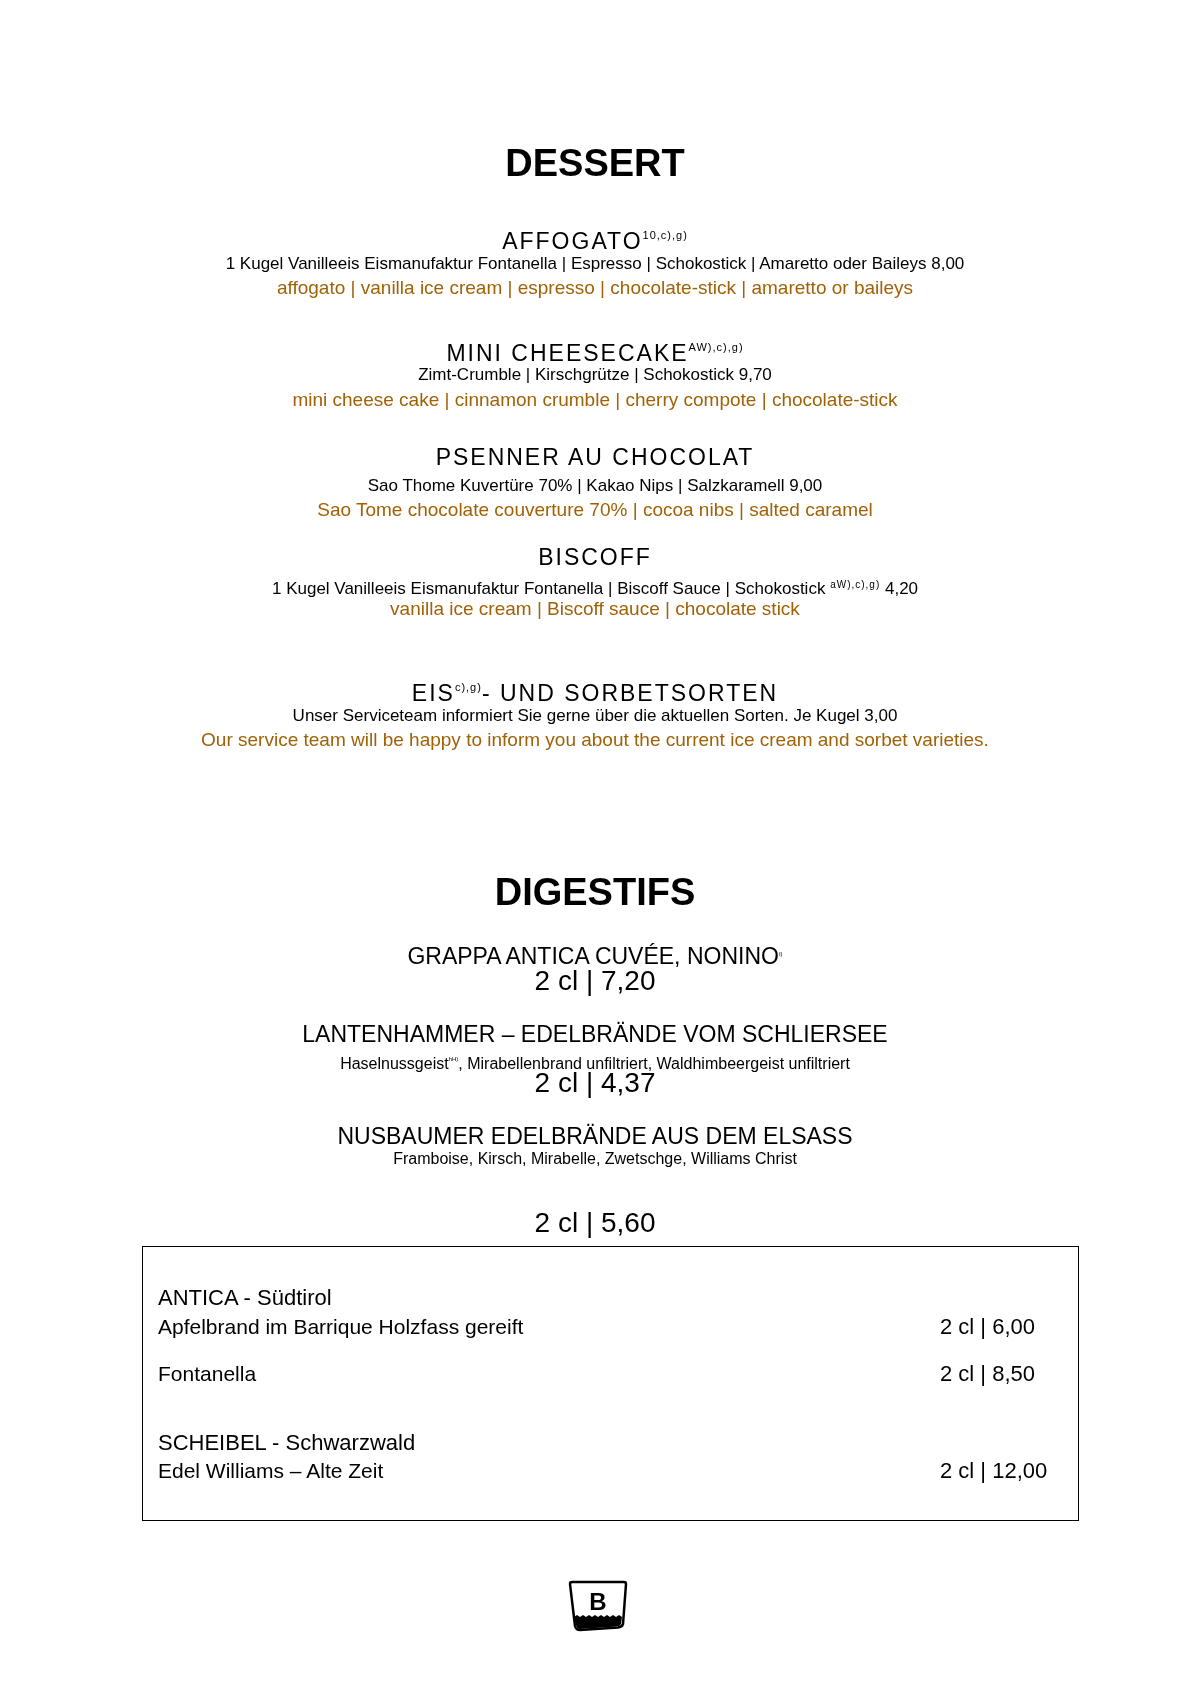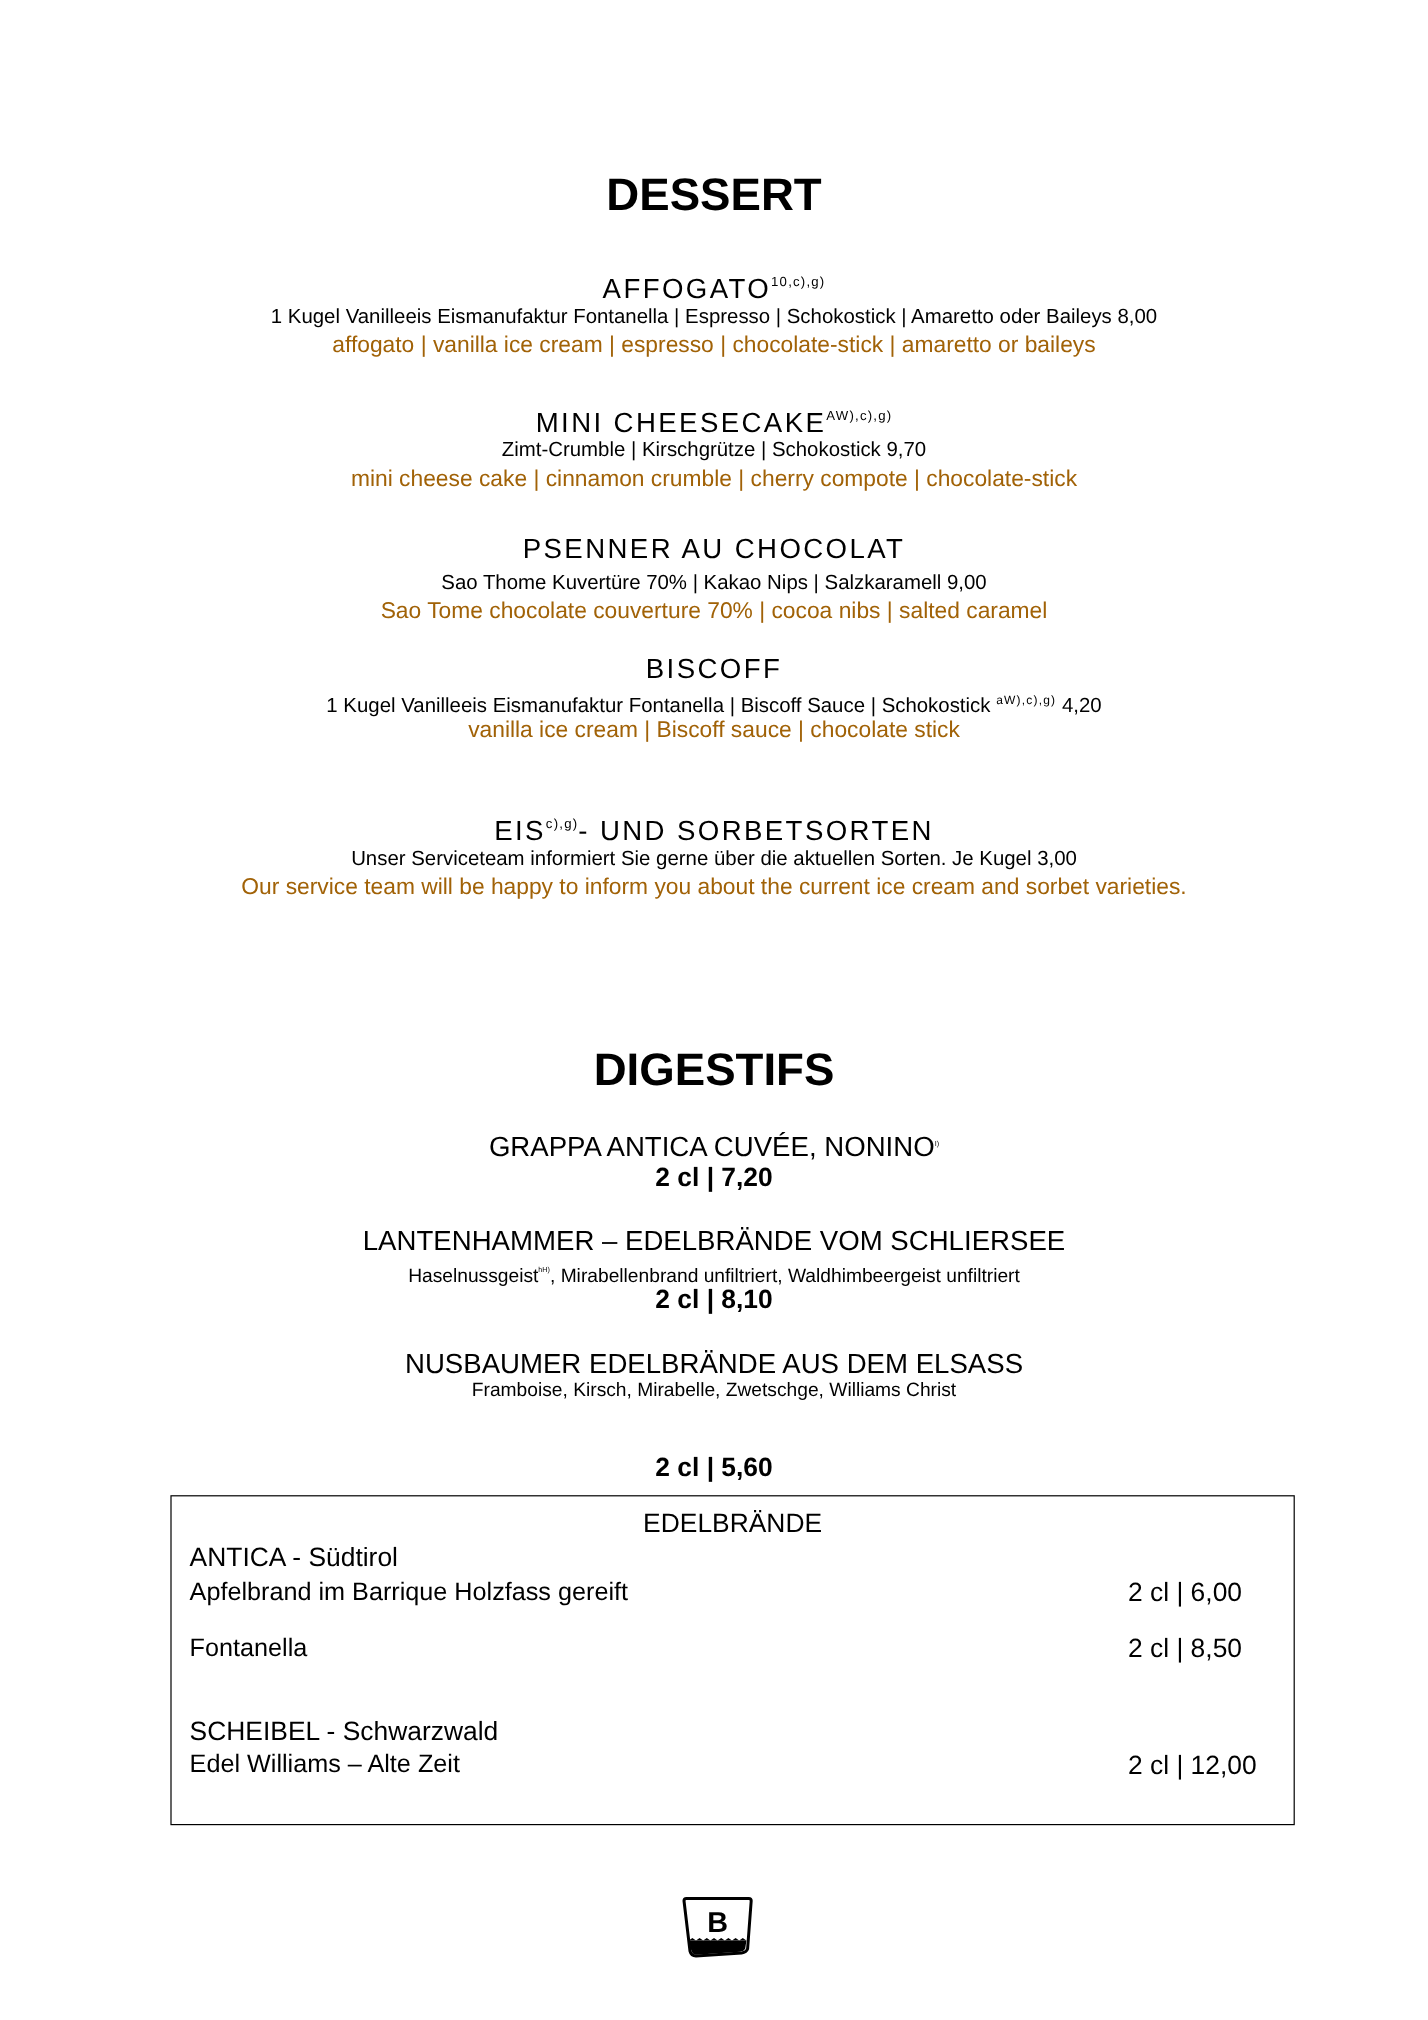--- a/index.html
+++ b/index.html
@@ -7,21 +7,21 @@
          font-family: "Liberation Sans", sans-serif; color: #000; }
   .c { position: absolute; left: 0; width: 1190px; text-align: center; white-space: nowrap; }
   .h1 { font-weight: bold; font-size: 38px; line-height: 44px; }
   .item { font-size: 23px; letter-spacing: 2px; line-height: 28px; }
   .sup { font-size: 11px; letter-spacing: 1px; vertical-align: 10px; margin-top: 16px; }
   .de { font-size: 17px; line-height: 22px; }
   .en { font-size: 19px; line-height: 22px; color: #a16207; }
   .dig { font-size: 23px; line-height: 28px; }
   .dig-sub { font-size: 16px; line-height: 20px; }
   .dig-sup { font-size: 6px; vertical-align: 8px; }
-  .price { font-size: 22px; line-height: 26px; font-weight: bold; }
+  .price { font-size: 28px; line-height: 26px; }
   .box { position: absolute; left: 142px; top: 1246px; width: 937px; height: 275px;
          border: 1.5px solid #000; box-sizing: border-box; }
   .box .t { position: absolute; white-space: nowrap; }
   .box .title { left: 0; width: 100%; text-align: center; top: 10px; font-size: 22px; line-height: 26px; }
   .box .prod { left: 15px; font-size: 22px; line-height: 26px; }
   .box .desc { left: 15px; font-size: 21px; line-height: 22px; }
   .box .pr { left: 797px; font-size: 22px; line-height: 26px; }
   .logo { position: absolute; left: 568px; top: 1580px; width: 60px; height: 52px; }
 </style>
 </head>
@@ -61,28 +61,27 @@
 
 <div class="c dig" style="top:940px">
   <span>GRAPPA ANTICA CUVÉE, NONINO</span><span class="dig-sup">I)</span>
 </div>
 <div class="c price" style="top:968px">2 cl | 7,20</div>
 
 <div class="c dig" style="top:1020px">LANTENHAMMER – EDELBRÄNDE VOM SCHLIERSEE</div>
 <div class="c dig-sub" style="top:1049px">
   <span>Haselnussgeist</span><span class="dig-sup">hH)</span><span>, Mirabellenbrand unfiltriert, Waldhimbeergeist unfiltriert</span>
 </div>
-<div class="c price" style="top:1070px">2 cl | 8,10</div>
+<div class="c price" style="top:1070px">2 cl | 4,37</div>
 
 <div class="c dig" style="top:1122px">NUSBAUMER EDELBRÄNDE AUS DEM ELSASS</div>
 <div class="c dig-sub" style="top:1149px">Framboise, Kirsch, Mirabelle, Zwetschge, Williams Christ</div>
 <div class="c price" style="top:1210px">2 cl | 5,60</div>
 
 <div class="box">
-  <div class="t title">EDELBRÄNDE</div>
   <div class="t prod" style="top:38px">ANTICA - Südtirol</div>
   <div class="t desc" style="top:69px">Apfelbrand im Barrique Holzfass gereift</div>
   <div class="t pr" style="top:67px">2 cl | 6,00</div>
   <div class="t desc" style="top:116px">Fontanella</div>
   <div class="t pr" style="top:114px">2 cl | 8,50</div>
   <div class="t prod" style="top:183px">SCHEIBEL - Schwarzwald</div>
   <div class="t desc" style="top:213px">Edel Williams – Alte Zeit</div>
   <div class="t pr" style="top:211px">2 cl | 12,00</div>
 </div>
 

